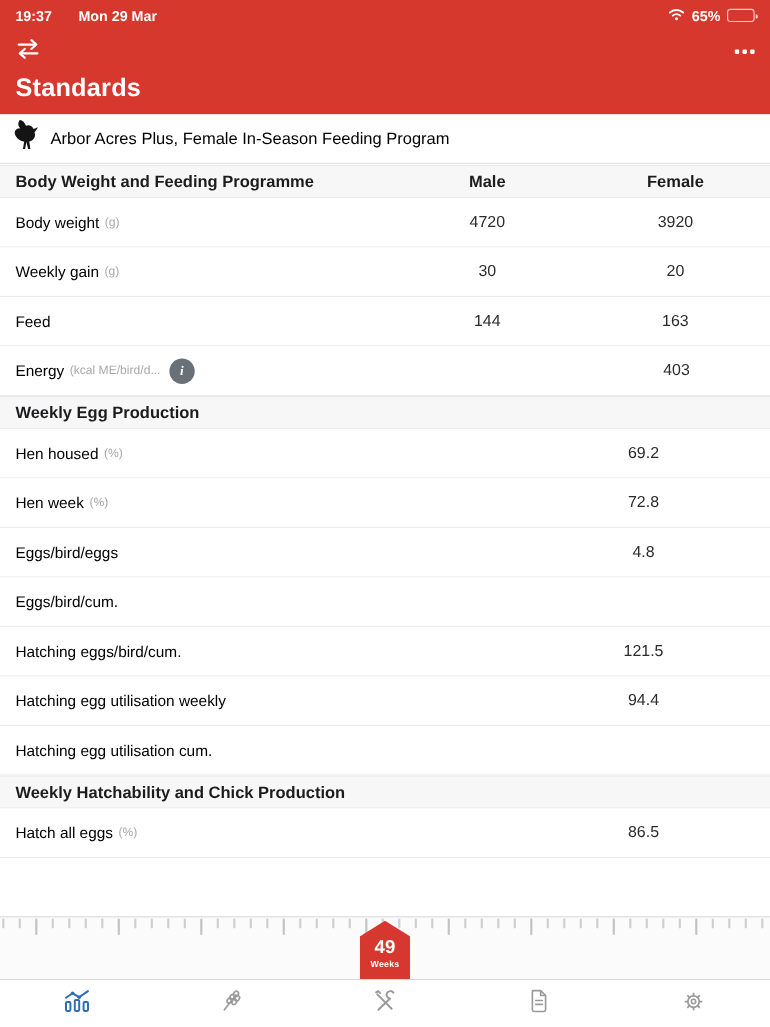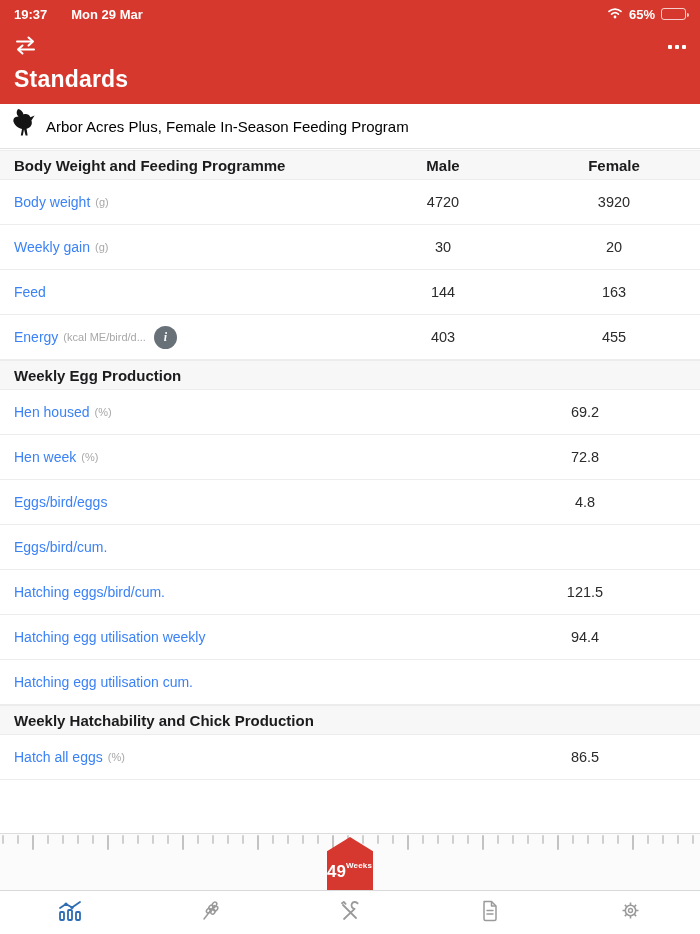--- a/index.html
+++ b/index.html
@@ -31,38 +31,38 @@
     border-bottom:1px solid #e2e2e2;display:flex;align-items:center;padding:0 10px;}
   .flockbar .txt{margin-left:8px;font-size:15px;color:#000000;}
   
   .table{position:absolute;left:0;top:150px;width:700px;}
   .section-head{display:flex;align-items:center;height:30px;background:#f7f7f7;
     border-top:1px solid #ececec;border-bottom:1px solid #ececec;padding-left:14px;}
   .section-head .stitle{font-size:15px;font-weight:700;color:#1c1c1e;flex:1;}
   .row{display:flex;align-items:center;height:45px;border-bottom:1px solid #ececec;
     background:#fff;padding-left:14px;}
   .row-label{flex:1;display:flex;align-items:center;min-width:0;}
-  .row-label .lbl{font-size:14px;color:#3b82f6;white-space:nowrap;}
+  .row-label .lbl{font-size:14px;color:#000000;white-space:nowrap;}
   .row-label .unit{font-size:11px;color:#a8a8a8;margin-left:5px;white-space:nowrap;}
   .col-m{width:170px;text-align:center;font-size:14.5px;color:#2b2b2b;flex:none;}
   .col-f{width:172px;text-align:center;font-size:14.5px;color:#2b2b2b;flex:none;}
   .col-s{width:230px;text-align:center;font-size:14.5px;color:#2b2b2b;flex:none;}
   .section-head .col-m,.section-head .col-f{font-weight:700;font-size:15px;color:#1c1c1e;}
   .info-btn{width:23px;height:23px;border-radius:50%;background:#687078;color:#fff;
     display:flex;align-items:center;justify-content:center;font-size:12px;font-weight:700;
     margin-left:8px;cursor:pointer;flex:none;font-family:"Liberation Serif","DejaVu Serif",serif;font-style:italic;}
   
   .ruler{position:absolute;left:0;top:833px;width:700px;height:57px;background:#fbfbfb;
     border-top:1px solid #dcdcdc;cursor:ew-resize;}
   .tick{position:absolute;top:1px;width:2px;background:#cfcfcf;border-radius:1px;}
   .tick.small{height:9px;}
   .tick.tall{height:15px;background:#c3c3c3;}
   .week-badge{position:absolute;left:327px;top:3px;width:46px;height:53px;background:#d6372e;
     clip-path:polygon(50% 0%,100% 27%,100% 100%,0% 100%,0% 27%);
-    display:flex;flex-direction:row;align-items:center;color:#fff;cursor:grab;z-index:2;}
+    display:flex;flex-direction:column;align-items:center;color:#fff;cursor:grab;z-index:2;}
   .week-badge .num{font-size:17px;font-weight:700;margin-top:15px;line-height:1;}
   .week-badge .wlbl{font-size:8px;font-weight:700;margin-top:3px;letter-spacing:.2px;}
   
   .tabbar{position:absolute;left:0;top:890px;width:700px;height:44px;background:#fff;
     border-top:1px solid #d9d9d9;display:flex;}
   .tab{flex:1;display:flex;align-items:center;justify-content:center;cursor:pointer;}
 </style>
 </head>
 <body>
 
@@ -145,21 +145,20 @@
         <span class="col-m">144</span>
         <span class="col-f">163</span>
       </div>
       <div class="row">
         <div class="row-label">
           <span class="lbl">Energy</span>
           <span class="unit">(kcal ME/bird/d...</span>
           <span class="info-btn">i</span>
         </div>
         <span class="col-m">403</span>
-        <span class="col-f">455</span>
       </div>
       <div class="section-head">
         <span class="stitle">Weekly Egg Production</span>
       </div>
       <div class="row">
         <div class="row-label">
           <span class="lbl">Hen housed</span>
           <span class="unit">(%)</span>
         </div>
         <span class="col-s">69.2</span>

